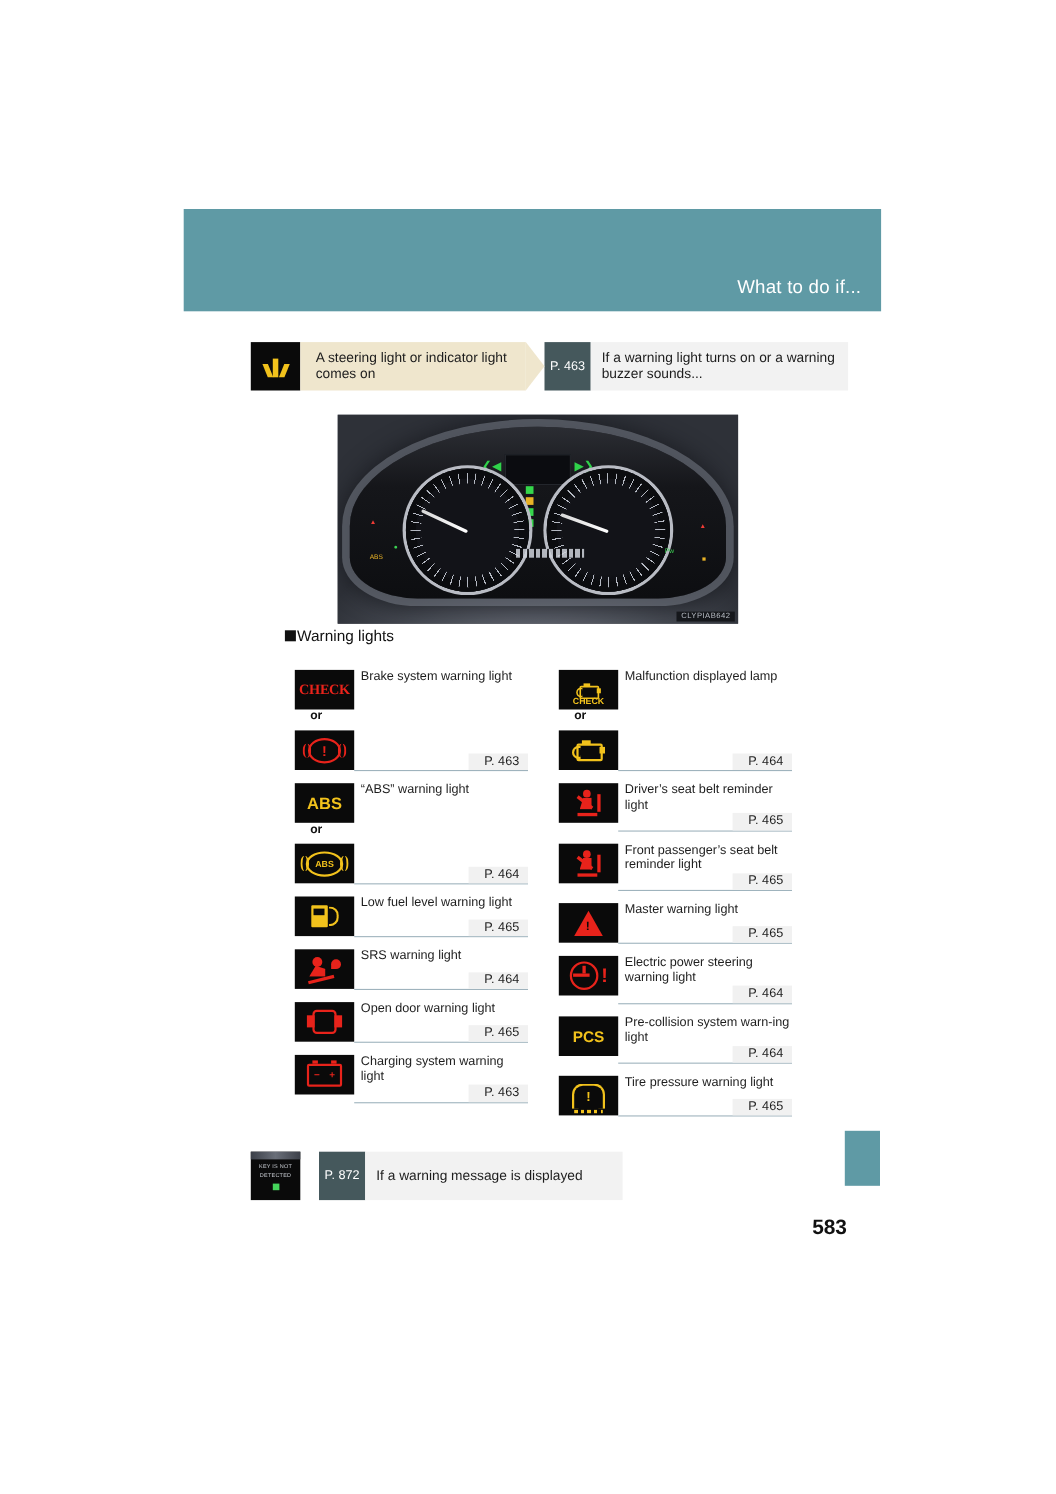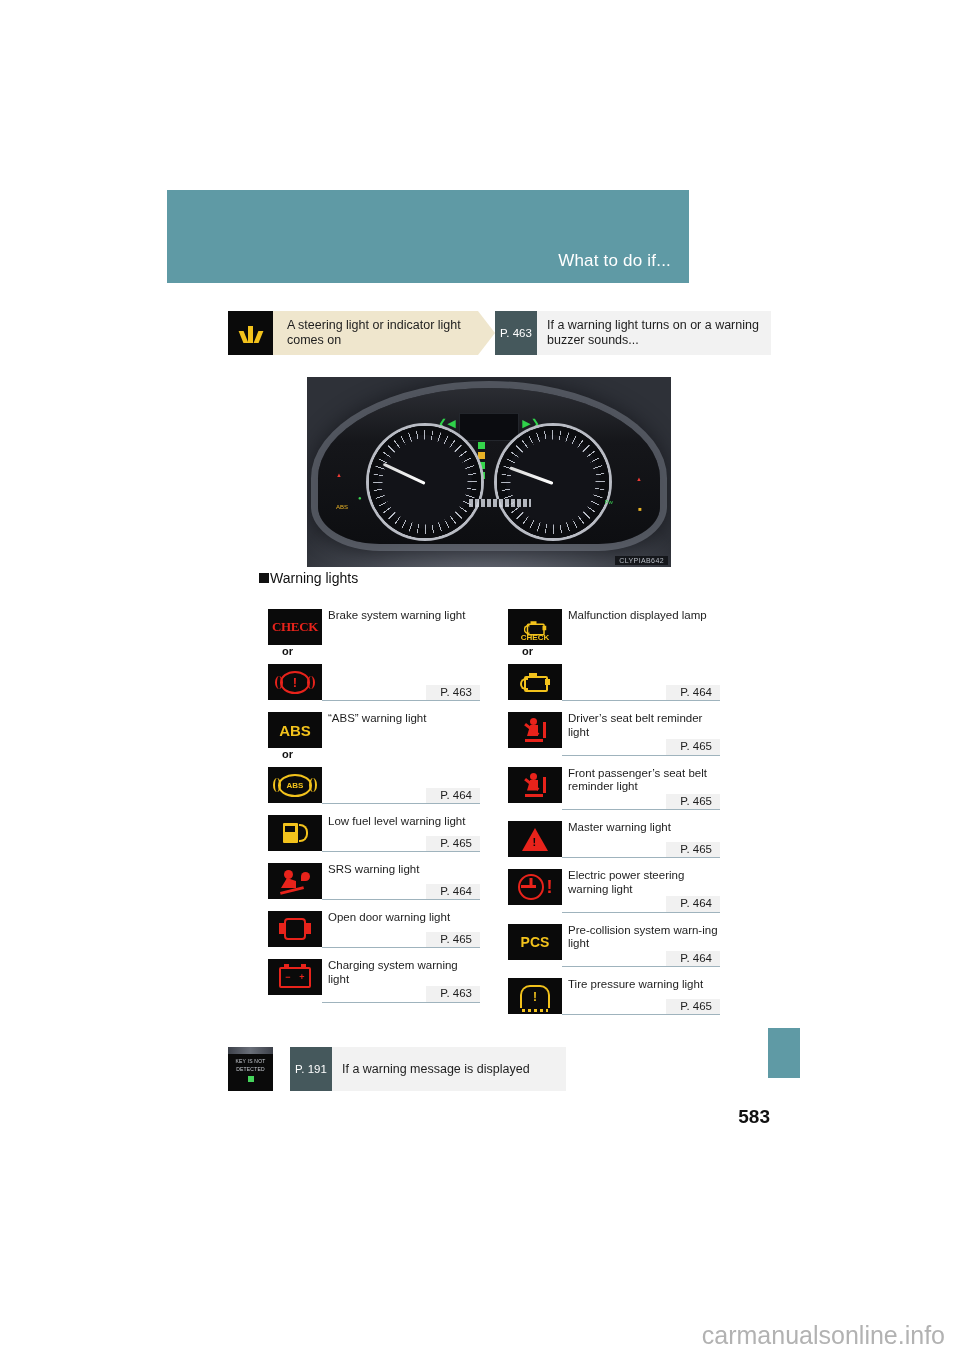--- a/index.html
+++ b/index.html
@@ -8,21 +8,21 @@
     background:#ffffff;
     font-family:"Liberation Sans", sans-serif;
     color:#1d1d1d;
     overflow:hidden;
     position:relative;
   }
   .page{position:absolute;inset:0;}
 
   
   .header-band{
-    position:absolute;left:167px;top:190px;width:522px;height:93px;
+    position:absolute;left:167px;top:190px;width:634px;height:93px;
     background:#5f9aa5;
   }
   .header-title{
     position:absolute;right:18px;bottom:12px;
     color:#ffffff;font-size:17px;letter-spacing:.2px;
     font-family:"Liberation Sans", sans-serif;
   }
 
   
   .callout{
@@ -551,21 +551,20 @@
     </div>
   </div>
 
   <div class="callout bottom">
     <div class="mid-disp-icon">
       <span class="bar"></span>
       <span class="txt">KEY IS NOT</span>
       <span class="txt">DETECTED</span>
       <span class="led"></span>
     </div>
-    <div class="pref-box">P. 191</div>
+    <div class="pref-box">P. 872</div>
     <div class="ref-text">If a warning message is displayed</div>
   </div>
 
   <div class="side-tab"></div>
   <div class="page-no">583</div>
-  <div class="watermark">carmanualsonline.info</div>
 
 </div>
 
 </body></html>

